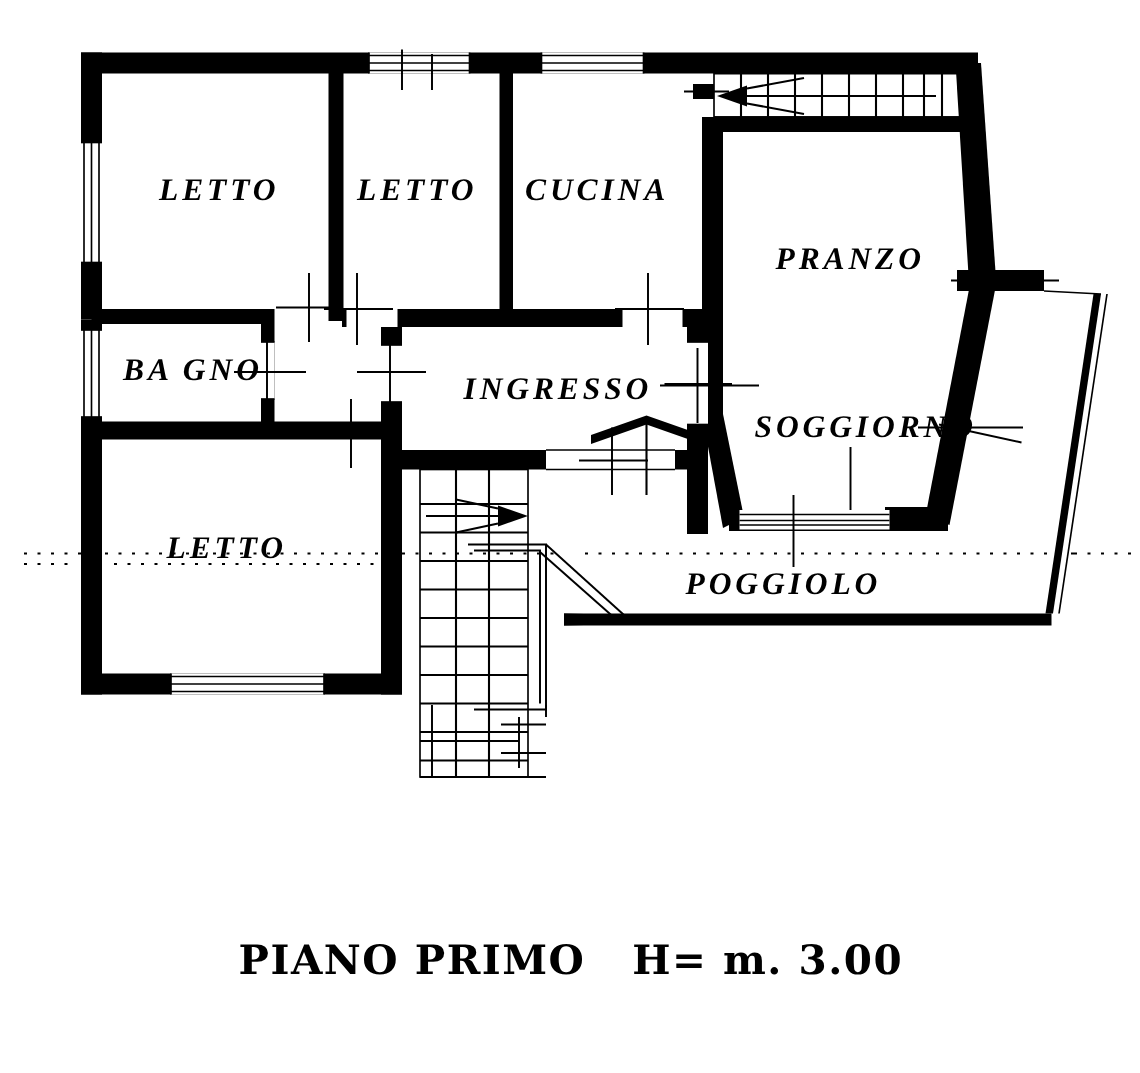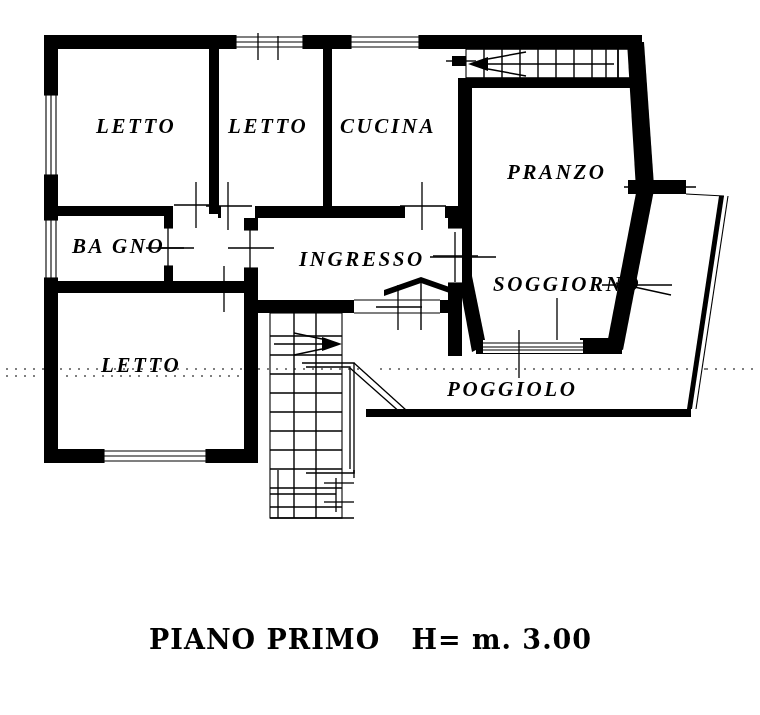--- a/index.html
+++ b/index.html
@@ -10,21 +10,21 @@
   }
   body {
     width: 760px;
     height: 715px;
     position: relative;
     font-family: "Liberation Sans", sans-serif;
     overflow: hidden;
   }
   #plan-root {
     position: absolute;
-    left: 6px; top: 0;
+    left: 16px; top: 0;
     width: 696px;
     height: 715px;
   }
   svg.floorplan {
     display: block;
     width: 760px;
     height: 715px;
     background: #ffffff;
   }
   .wall       { fill: #000000; stroke: none; }

